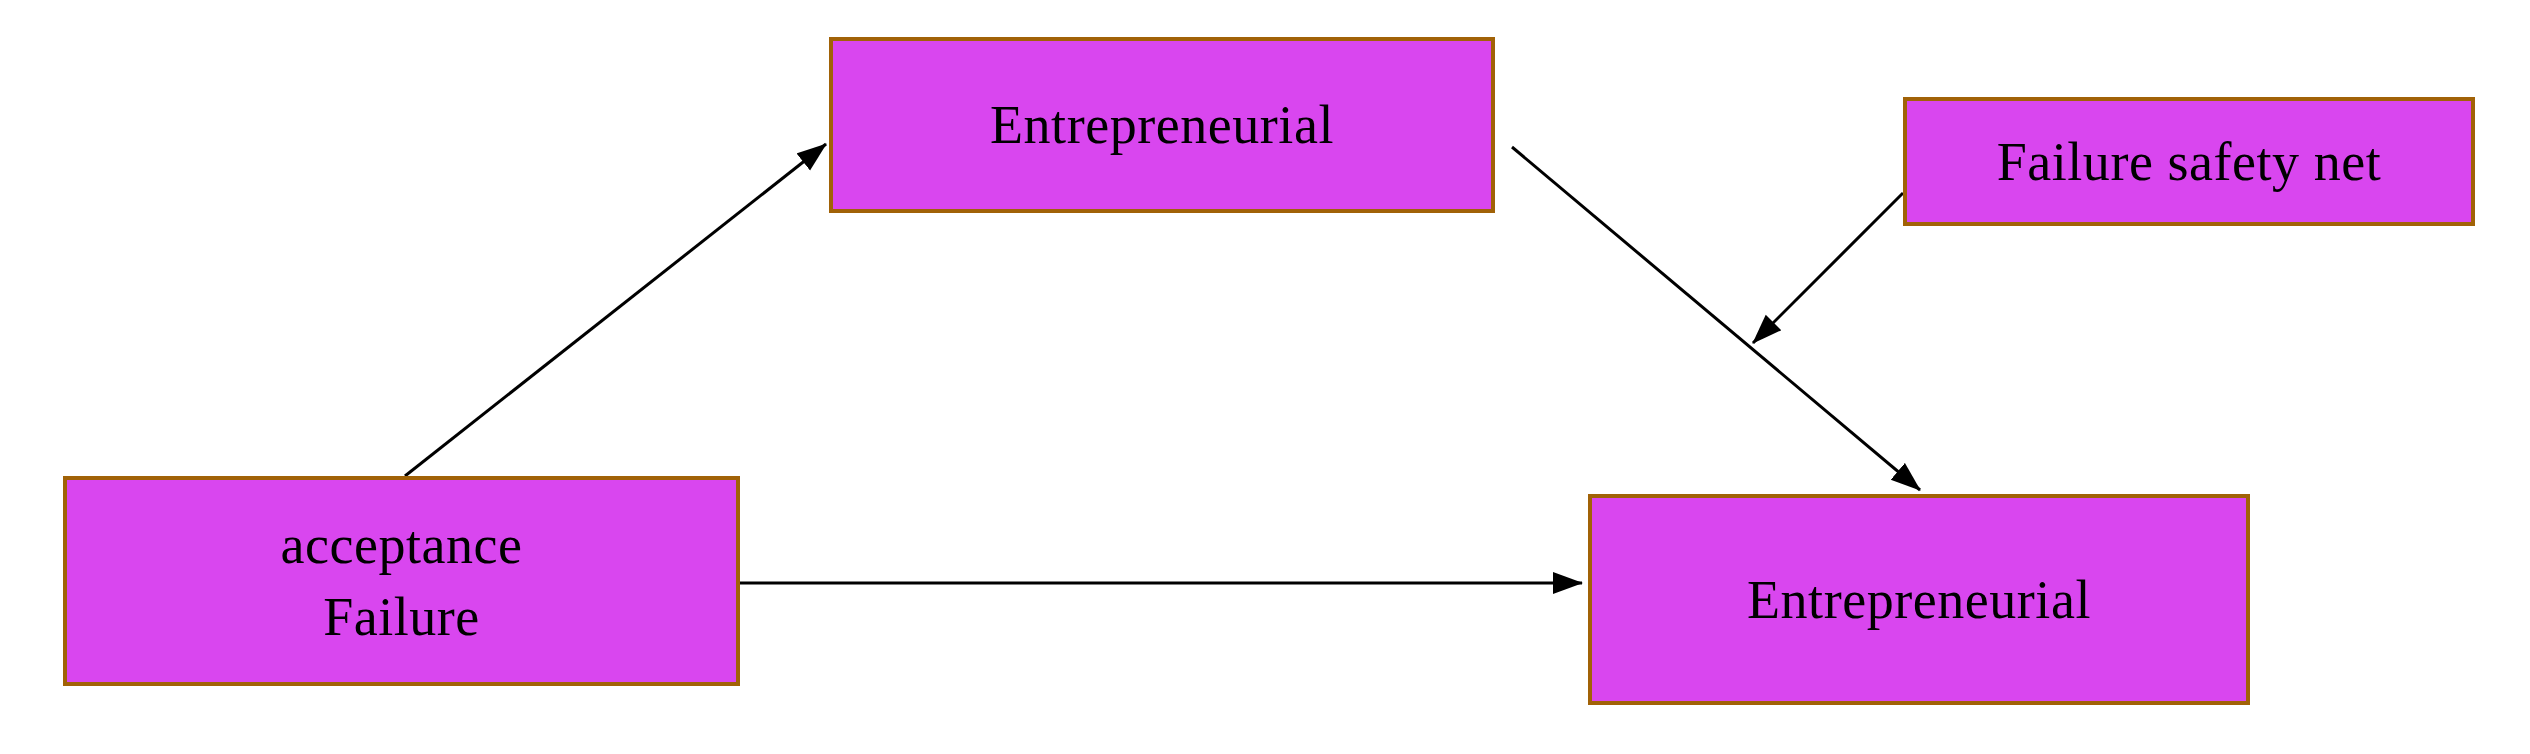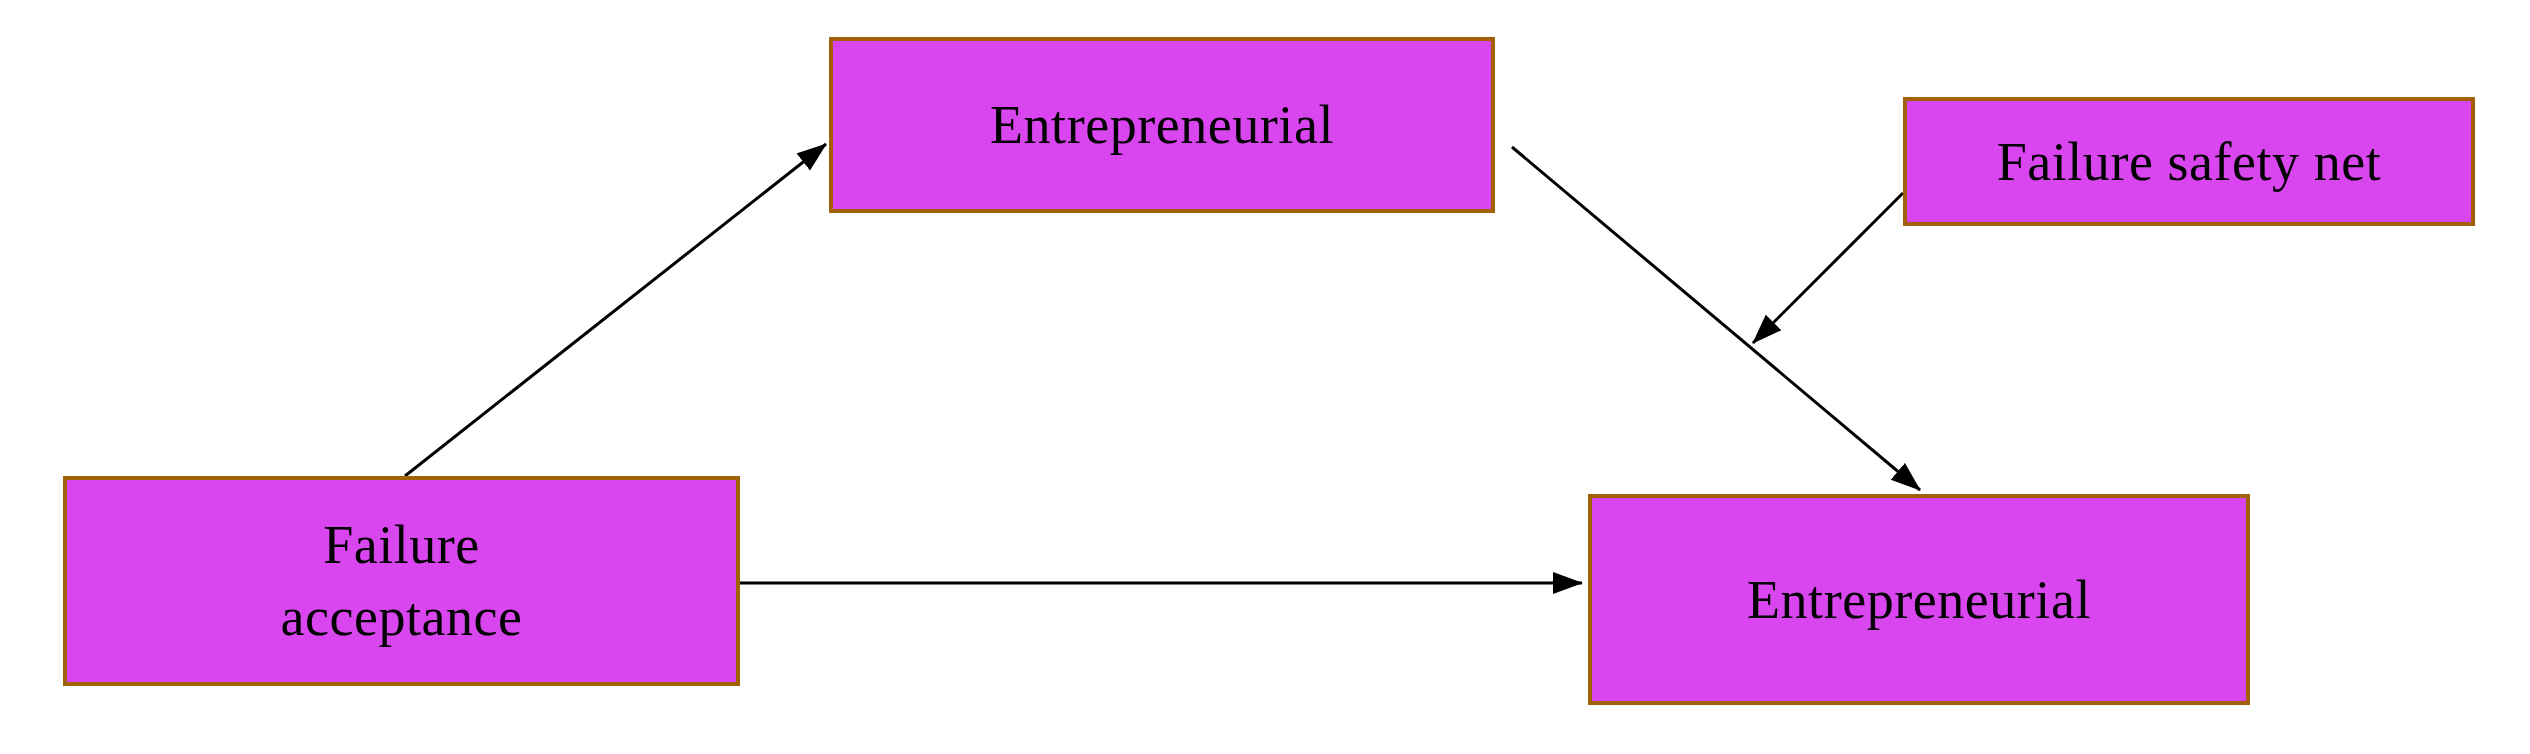--- a/index.html
+++ b/index.html
@@ -69,21 +69,21 @@
 
   <div class="node" id="node-eo">
     <div class="line">Entrepreneurial</div>
   </div>
 
   <div class="node" id="node-ssn">
     <div class="line">Failure safety net</div>
   </div>
 
   <div class="node" id="node-fa">
+    <div class="line">acceptance</div>
     <div class="line">Failure</div>
-    <div class="line">acceptance</div>
   </div>
 
   <div class="node" id="node-ei">
     <div class="line">Entrepreneurial</div>
   </div>
 
 </div>
 
 </body></html>

